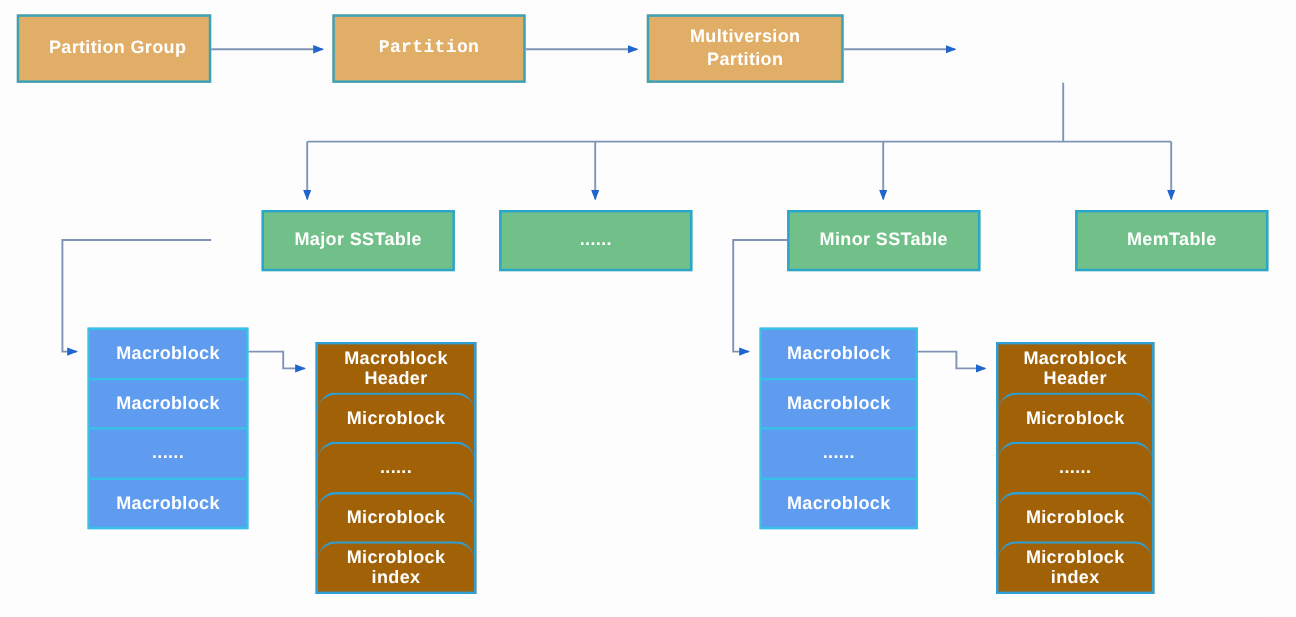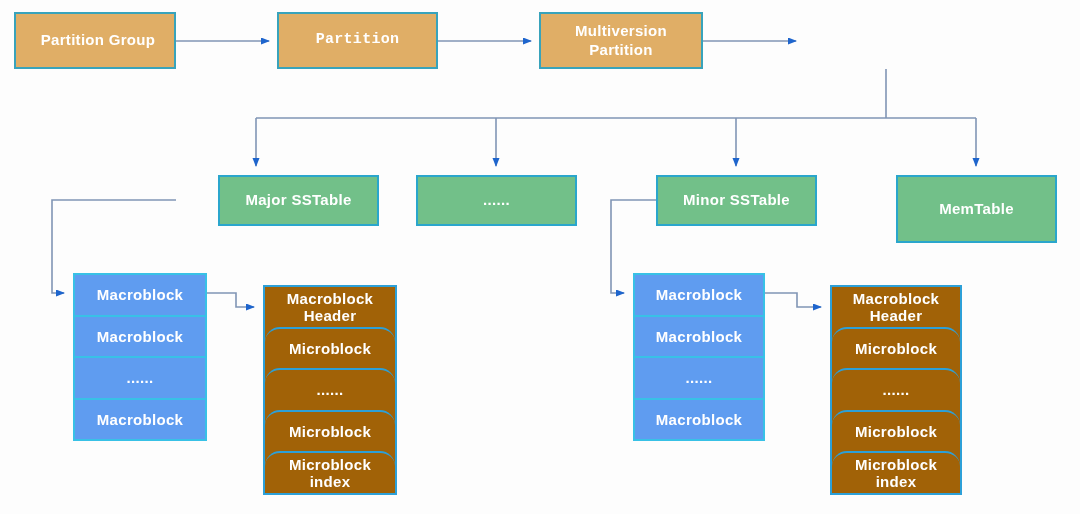--- a/index.html
+++ b/index.html
@@ -105,21 +105,21 @@
     <path d="M765,293 H797 V307 H821" fill="none" stroke="#8095b5" stroke-width="1.6" marker-end="url(#arrow)"></path>
   </svg>
 
   <div class="node node-tan" style="left:14px; top:12px; width:162px; height:57px;padding-left:12px;">Partition Group</div>
   <div class="node node-tan" style="left:277px; top:12px; width:161px; height:57px;font-family:Liberation Mono, monospace;">Partition</div>
   <div class="node node-tan" style="left:539px; top:12px; width:164px; height:57px;">Multiversion Partition</div>
 
   <div class="node node-green" style="left:176px; top:175px; width:161px; height:51px;margin-left:42px;">Major SSTable</div>
   <div class="node node-green" style="left:416px; top:175px; width:161px; height:51px;">......</div>
   <div class="node node-green" style="left:656px; top:175px; width:161px; height:51px;">Minor SSTable</div>
-  <div class="node node-green" style="left:896px; top:175px; width:161px; height:68px;">MemTable</div>
+  <div class="node node-green" style="left:896px; top:175px; width:161px; height:51px;">MemTable</div>
 
   <div class="stack stack-blue" style="left:73px; top:273px; width:134px; height:168px;">
     <div class="cell">Macroblock</div>
     <div class="cell">Macroblock</div>
     <div class="cell">......</div>
     <div class="cell">Macroblock</div>
   </div>
 
   <div class="stack stack-lightblue" style="left:263px; top:285px; width:134px; height:210px;">
     <div class="cell">Macroblock Header</div>

